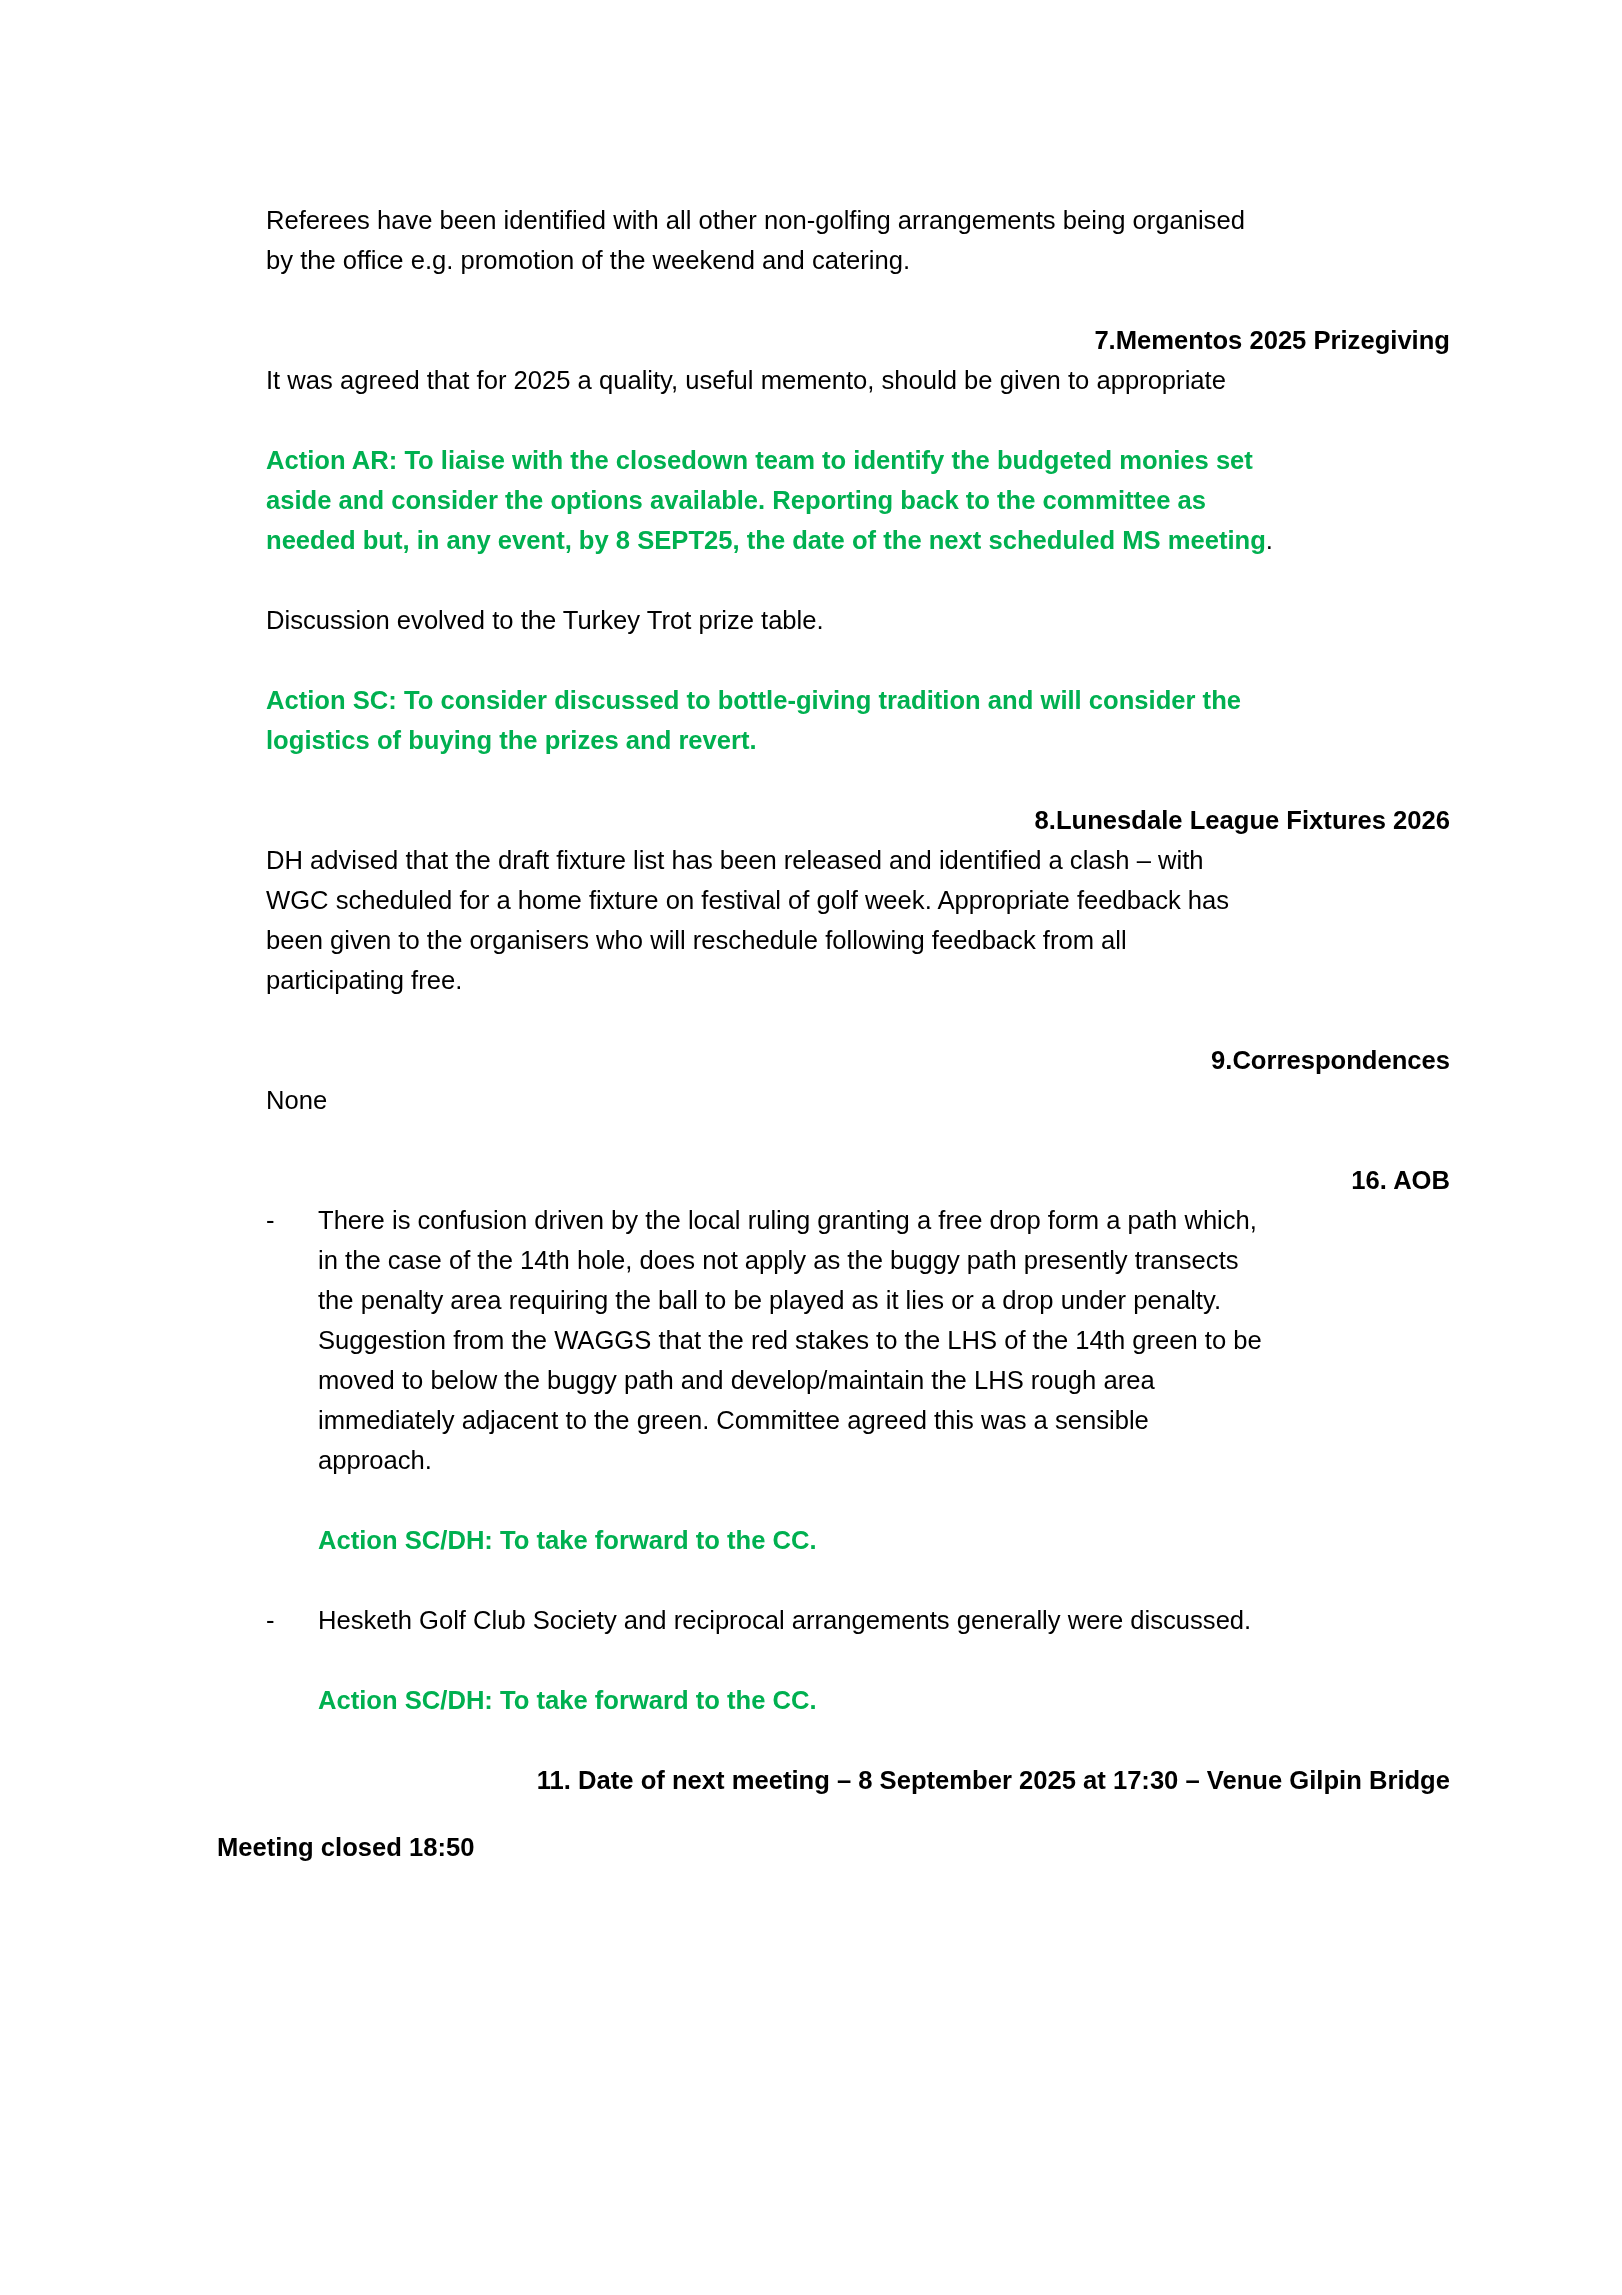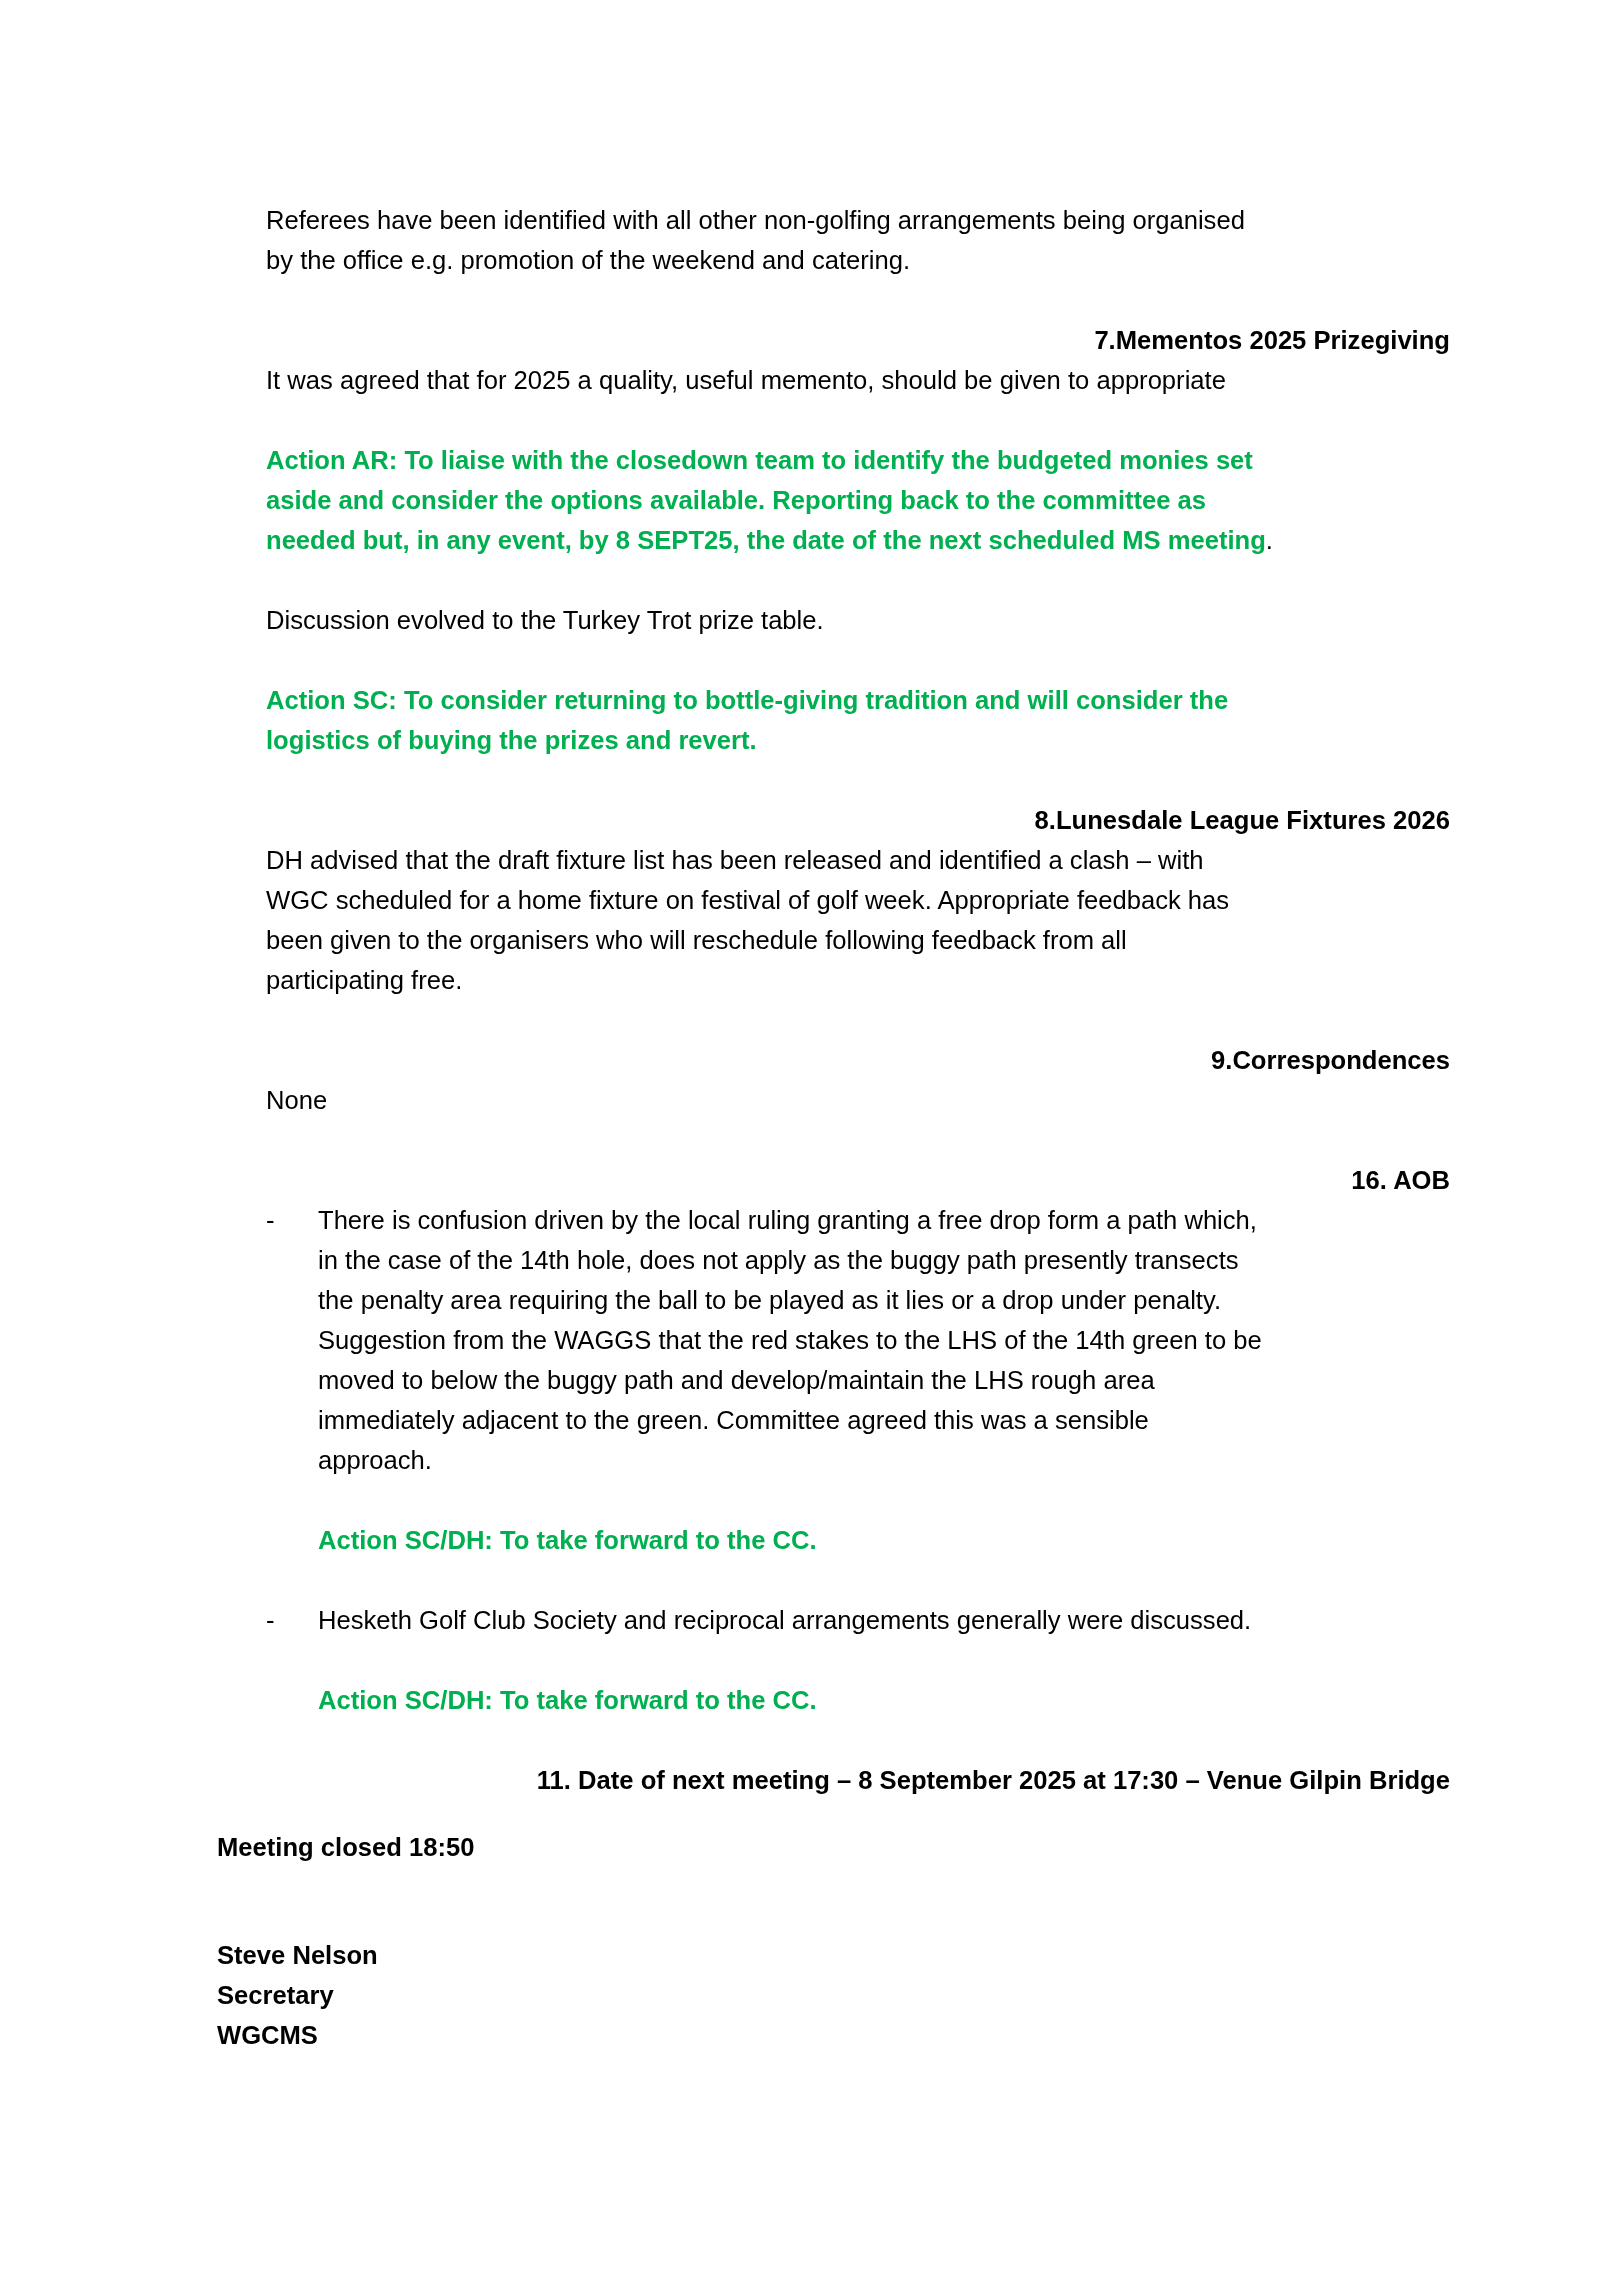--- a/index.html
+++ b/index.html
@@ -78,21 +78,21 @@
       <div class="blank"></div>
       <div>
         <div class="line indent green">Action AR: To liaise with the closedown team to identify the budgeted monies set</div>
         <div class="line indent green">aside and consider the options available.  Reporting back to the committee as</div>
         <div class="line indent green"><span>needed but, in any event, by 8 SEPT25, the date of the next scheduled MS meeting</span><span class="black">.</span></div>
       </div>
       <div class="blank"></div>
       <div class="line indent">Discussion evolved to the Turkey Trot prize table.</div>
       <div class="blank"></div>
       <div>
-        <div class="line indent green">Action SC: To consider returning to bottle-giving tradition and will consider the</div>
+        <div class="line indent green">Action SC: To consider discussed to bottle-giving tradition and will consider the</div>
         <div class="line indent green">logistics of buying the prizes and revert.</div>
       </div>
     </div>
     <div class="blank"></div>
 
     <div>
       <div class="line heading">
         <span class="num">8.</span><span>Lunesdale League Fixtures 2026</span>
       </div>
       <div class="line indent">DH advised that the draft fixture list has been released and identified a clash – with</div>
@@ -143,21 +143,16 @@
     <div>
       <div class="line heading">
         <span class="num-inline">11.</span> <span>Date of next meeting – 8 September 2025 at 17:30 – Venue Gilpin Bridge</span>
       </div>
     </div>
 
     <div style="height:27px"></div>
     <div class="line bold">Meeting closed 18:50</div>
 
     <div style="height:68px"></div>
-    <div class="sig">
-      <div class="line">Steve Nelson</div>
-      <div class="line">Secretary</div>
-      <div class="line">WGCMS</div>
-    </div>
 
   </div>
 </div>
 
 
 </body></html>

